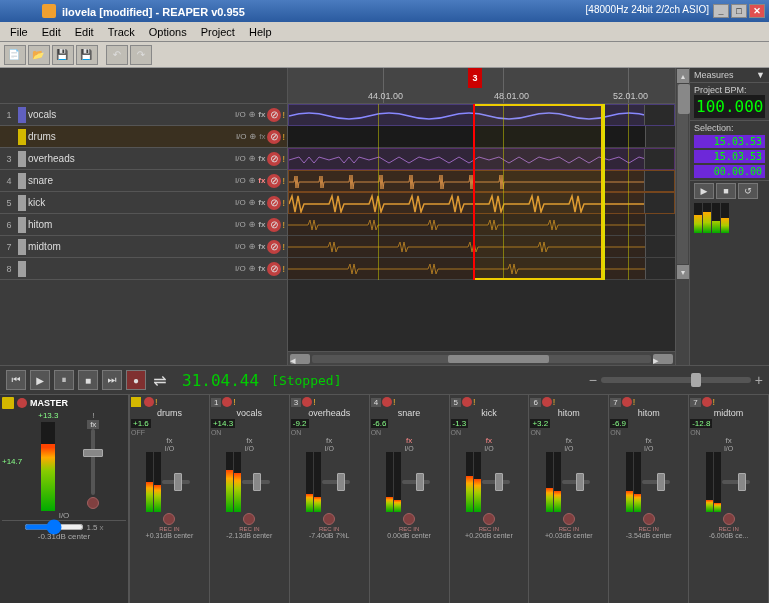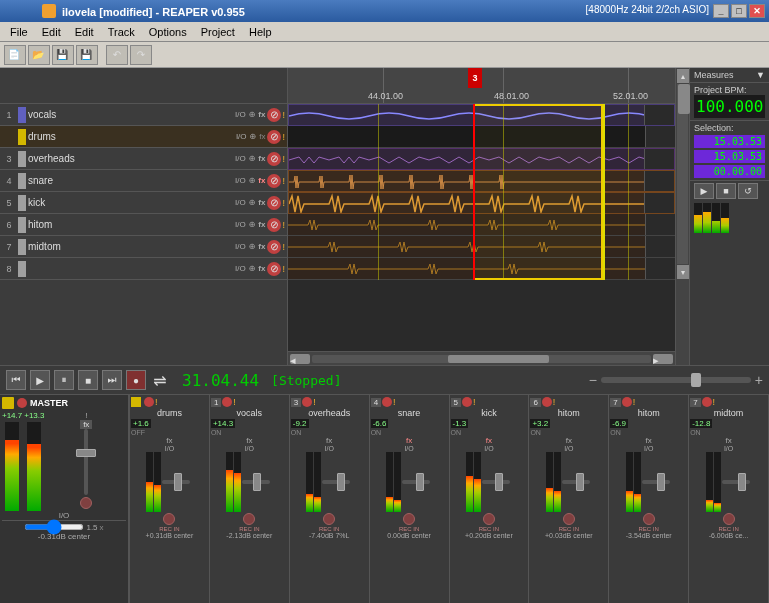--- a/index.html
+++ b/index.html
@@ -569,21 +569,21 @@
 <div class="mixer-area">
 
   <div class="master-channel">
     <div style="display:flex; align-items:center; gap:2px; margin-bottom:2px;">
       <div style="width:12px;height:12px;background:#d4b800;border-radius:1px;"></div>
       <div class="ch-mute-circle"></div>
       <span style="font-size:9px;color:#fff;font-weight:bold;">MASTER</span>
     </div>
     <div style="display:flex; gap:2px; height:100px;">
 
-      <div style="display:flex;flex-direction:column;align-items:center;">
+      <div style="display:flex;flex-direction:row;align-items:center;">
         <span style="font-size:8px;color:#88ff88;">+14.7</span>
         <div style="width:14px;flex:1;background:#1a1a1a;position:relative;margin-top:2px;">
           <div style="position:absolute;bottom:0;left:0;right:0;height:80%;background:linear-gradient(to top,#00aa00 0%,#88cc00 60%,#ffaa00 80%,#ff4400 95%);"></div>
         </div>
       </div>
 
       <div style="display:flex;flex-direction:column;align-items:center;">
         <span style="font-size:8px;color:#88ff88;">+13.3</span>
         <div style="width:14px;flex:1;background:#1a1a1a;position:relative;margin-top:2px;">
           <div style="position:absolute;bottom:0;left:0;right:0;height:75%;background:linear-gradient(to top,#00aa00 0%,#88cc00 60%,#ffaa00 80%,#ff4400 95%);"></div>

